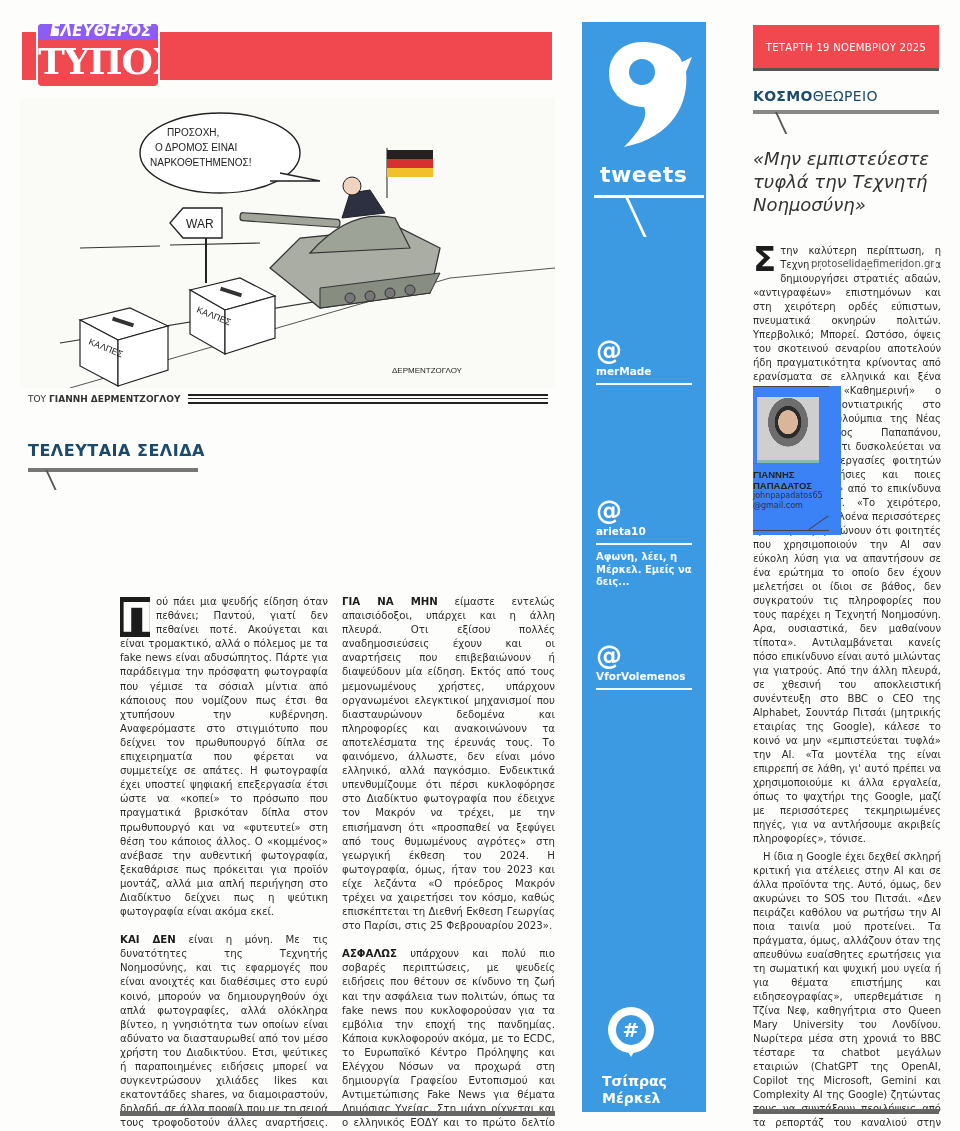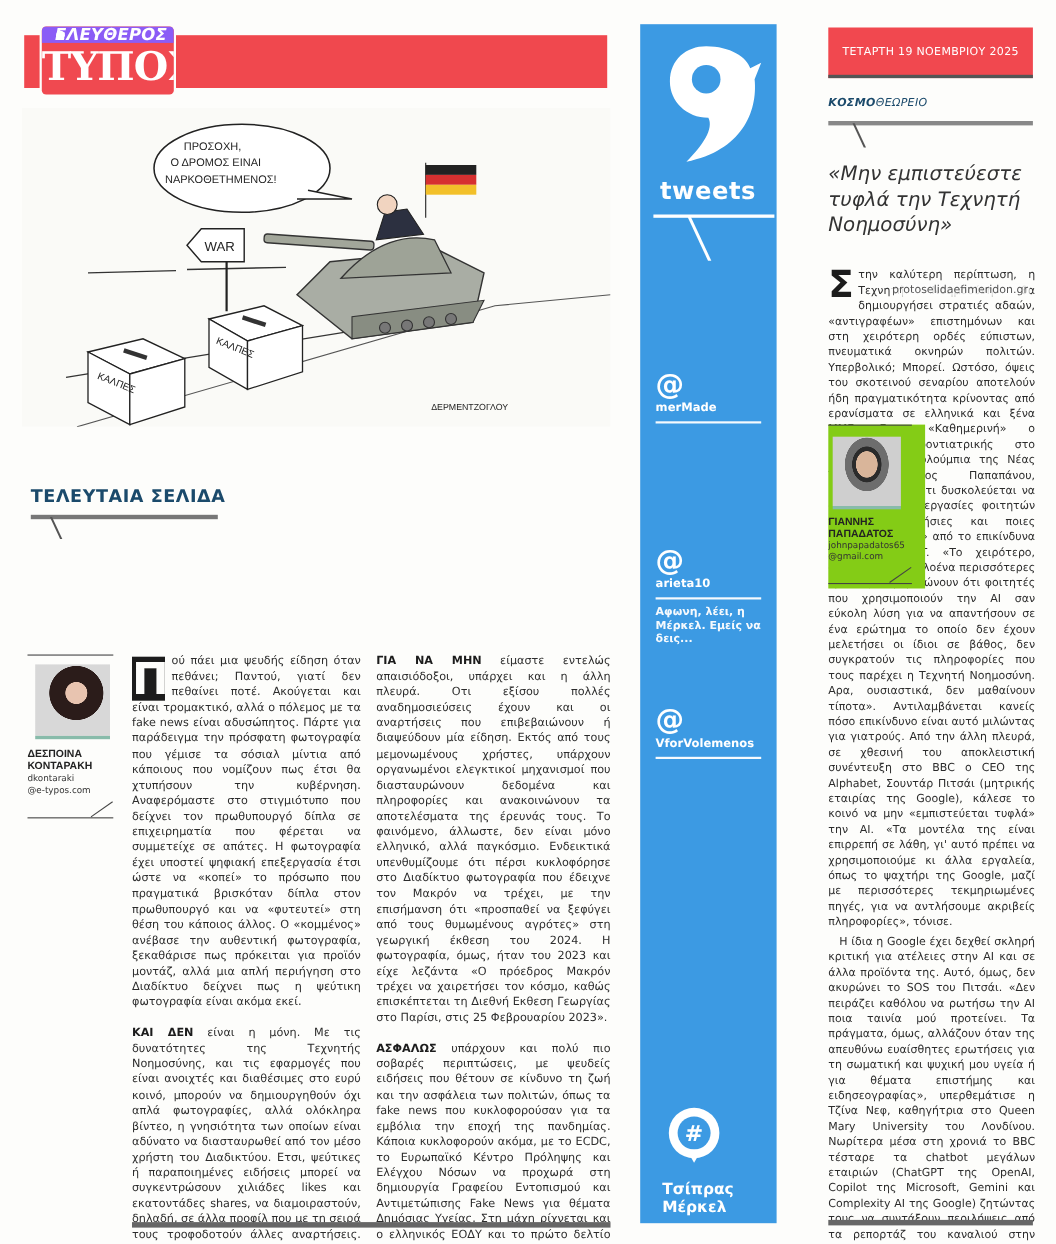--- a/index.html
+++ b/index.html
@@ -55,21 +55,21 @@
   .tweet .text { font-size: 10px; line-height: 12.5px; font-weight: bold; opacity: 0.95; }
   .hashtag { position: absolute; left: 20px; top: 985px; width: 80px; }
   .pin { width: 46px; height: 46px; border-radius: 50%; background: #fff; position: relative; margin-left: 6px; }
   .pin::after { content: ""; position: absolute; left: 16px; top: 38px; border-left: 7px solid transparent; border-right: 7px solid transparent; border-top: 12px solid #fff; }
   .pin .inner { position: absolute; left: 8px; top: 8px; width: 30px; height: 30px; border-radius: 50%; background: #3c9ae3; color: #fff; text-align: center; font-size: 20px; line-height: 30px; font-weight: bold; }
   .hashtag .tag { margin-top: 20px; font-size: 14px; line-height: 17px; font-weight: bold; }
 
   
   .right { position: absolute; left: 745px; top: 22px; width: 200px; height: 1100px; }
   .datebar { position: absolute; left: 8px; top: 3px; width: 186px; height: 46px; background: #f1484f; color: #fff; font-size: 10px; text-align: center; line-height: 46px; letter-spacing: 0.3px; border-bottom: 3px solid #555; }
-  .kosmo { position: absolute; left: 8px; top: 66px; font-size: 10px; color: #1b4a6b; letter-spacing: 0.3px; font-style: italic; }
+  .kosmo { position: absolute; left: 8px; top: 66px; font-size: 14px; color: #1b4a6b; letter-spacing: 0.3px; }
   .kosmo b { font-weight: bold; }
   .kosmo-rule { position: absolute; left: 8px; top: 88px; width: 186px; height: 4px; background: #888; }
   .kosmo-tail { position: absolute; left: 30px; top: 90px; width: 2px; height: 22px; background: #555; transform: skewX(25deg); transform-origin: top; }
   .r-headline { position: absolute; left: 8px; top: 125px; width: 190px; font-style: italic; font-size: 18px; line-height: 23px; color: #333; }
   .rcol { position: absolute; left: 8px; top: 222px; width: 188px; font-size: 10px; line-height: 14px; text-align: justify; color: #2c2c2c; }
   .rcol p { margin-bottom: 4px; }
   .sigma { float: left; font-size: 34px; line-height: 30px; font-weight: bold; color: #1c1c1c; margin: 0 4px 0 0; }
   .watermark { position: absolute; left: 64px; top: 236px; font-size: 10px; font-weight: normal; color: #555; background: rgba(253,253,251,0.85); padding: 0 2px; }
   .rauthor { float: left; width: 88px; margin: 4px 8px 2px 0; }
   .rauthor .toprule { height: 1px; background: #444; width: 76px; }
@@ -133,39 +133,31 @@
       <path d="M170 192 L170 236 L205 256 L205 212 Z"></path>
       <path d="M205 212 L255 198 L255 240 L205 256 Z"></path>
     </g>
     <rect x="92" y="222" width="22" height="4" fill="#333" transform="rotate(18 103 224)"></rect>
     <rect x="200" y="192" width="22" height="4" fill="#333" transform="rotate(18 211 194)"></rect>
     <text x="68" y="246" font-family="Liberation Sans, sans-serif" font-size="9" fill="#222" transform="rotate(22 68 246)">ΚΑΛΠΕΣ</text>
     <text x="176" y="214" font-family="Liberation Sans, sans-serif" font-size="9" fill="#222" transform="rotate(22 176 214)">ΚΑΛΠΕΣ</text>
     <text x="372" y="275" font-family="Liberation Sans, sans-serif" font-size="8" fill="#222">ΔΕΡΜΕΝΤΖΟΓΛΟΥ</text>
   </svg>
 
+  <div class="byline-cartoon">
+    <span>ΤΟΥ</span>
+    <b>ΓΙΑΝΝΗ ΔΕΡΜΕΝΤΖΟΓΛΟΥ</b>
+    <span class="rules"></span>
+  </div>
 
   <div class="section-label">ΤΕΛΕΥΤΑΙΑ ΣΕΛΙΔΑ</div>
   <div class="section-rule"></div>
   <div class="section-tail"></div>
 
 
-  <div class="author">
-    <div class="toprule"></div>
-    <div class="photo"></div>
-    <div class="name">
-      <div>ΔΕΣΠΟΙΝΑ</div>
-      <div>ΚΟΝΤΑΡΑΚΗ</div>
-    </div>
-    <div class="email">
-      <div>dkontaraki</div>
-      <div>@e-typos.com</div>
-    </div>
-    <div class="slashrule"></div>
-  </div>
 
   <div class="col col1">
     <p><span class="dropcap">Π</span><span>ού πάει μια ψευδής είδηση όταν πεθάνει; Παντού, γιατί δεν πεθαίνει ποτέ. Ακούγεται και είναι τρομακτικό, αλλά ο πόλεμος με τα fake news είναι αδυσώπητος. Πάρτε για παράδειγμα την πρόσφατη φωτογραφία που γέμισε τα σόσιαλ μίντια από κάποιους που νομίζουν πως έτσι θα χτυπήσουν την κυβέρνηση. Αναφερόμαστε στο στιγμιότυπο που δείχνει τον πρωθυπουργό δίπλα σε επιχειρηματία που φέρεται να συμμετείχε σε απάτες. Η φωτογραφία έχει υποστεί ψηφιακή επεξεργασία έτσι ώστε να «κοπεί» το πρόσωπο που πραγματικά βρισκόταν δίπλα στον πρωθυπουργό και να «φυτευτεί» στη θέση του κάποιος άλλος. Ο «κομμένος» ανέβασε την αυθεντική φωτογραφία, ξεκαθάρισε πως πρόκειται για προϊόν μοντάζ, αλλά μια απλή περιήγηση στο Διαδίκτυο δείχνει πως η ψεύτικη φωτογραφία είναι ακόμα εκεί.</span></p>
     <p><span class="lead">ΚΑΙ ΔΕΝ</span><span> είναι η μόνη. Με τις δυνατότητες της Τεχνητής Νοημοσύνης, και τις εφαρμογές που είναι ανοιχτές και διαθέσιμες στο ευρύ κοινό, μπορούν να δημιουργηθούν όχι απλά φωτογραφίες, αλλά ολόκληρα βίντεο, η γνησιότητα των οποίων είναι αδύνατο να διασταυρωθεί από τον μέσο χρήστη του Διαδικτύου. Ετσι, ψεύτικες ή παραποιημένες ειδήσεις μπορεί να συγκεντρώσουν χιλιάδες likes και εκατοντάδες shares, να διαμοιραστούν, δηλαδή, σε άλλα προφίλ που με τη σειρά τους τροφοδοτούν άλλες αναρτήσεις. Συνεχίζοντας έτσι ένα ψηφιακό γαϊτανάκι παραπληροφόρησης τόσο μπλεγμένο, που καταντά σχεδόν ανεξέλεγκτο.</span></p>
   </div>
 
   <div class="col col2">
     <p><span class="lead">ΓΙΑ ΝΑ ΜΗΝ</span><span> είμαστε εντελώς απαισιόδοξοι, υπάρχει και η άλλη πλευρά. Οτι εξίσου πολλές αναδημοσιεύσεις έχουν και οι αναρτήσεις που επιβεβαιώνουν ή διαψεύδουν μία είδηση. Εκτός από τους μεμονωμένους χρήστες, υπάρχουν οργανωμένοι ελεγκτικοί μηχανισμοί που διασταυρώνουν δεδομένα και πληροφορίες και ανακοινώνουν τα αποτελέσματα της έρευνάς τους. Το φαινόμενο, άλλωστε, δεν είναι μόνο ελληνικό, αλλά παγκόσμιο. Ενδεικτικά υπενθυμίζουμε ότι πέρσι κυκλοφόρησε στο Διαδίκτυο φωτογραφία που έδειχνε τον Μακρόν να τρέχει, με την επισήμανση ότι «προσπαθεί να ξεφύγει από τους θυμωμένους αγρότες» στη γεωργική έκθεση του 2024. Η φωτογραφία, όμως, ήταν του 2023 και είχε λεζάντα «Ο πρόεδρος Μακρόν τρέχει να χαιρετήσει τον κόσμο, καθώς επισκέπτεται τη Διεθνή Εκθεση Γεωργίας στο Παρίσι, στις 25 Φεβρουαρίου 2023».</span></p>
     <p><span class="lead">ΑΣΦΑΛΩΣ</span><span> υπάρχουν και πολύ πιο σοβαρές περιπτώσεις, με ψευδείς ειδήσεις που θέτουν σε κίνδυνο τη ζωή και την ασφάλεια των πολιτών, όπως τα fake news που κυκλοφορούσαν για τα εμβόλια την εποχή της πανδημίας. Κάποια κυκλοφορούν ακόμα, με το ECDC, το Ευρωπαϊκό Κέντρο Πρόληψης και Ελέγχου Νόσων να προχωρά στη δημιουργία Γραφείου Εντοπισμού και Αντιμετώπισης Fake News για θέματα Δημόσιας Υγείας. Στη μάχη ρίχνεται και ο ελληνικός ΕΟΔΥ και το πρώτο δελτίο αναμένεται τον Δεκέμβριο, ενώ παράλληλα θα τρέξουν και προγράμματα ψηφιακής εκπαίδευσης του πληθυσμού, αρχίζοντας από τις μικρές ηλικίες. Ο πόλεμος δεν έχει ακόμα χαθεί.</span></p>
   </div>
@@ -223,21 +215,21 @@
     <p>
       <span class="sigma">Σ</span>
       
       <span>την καλύτερη περίπτωση, η Τεχνητή Νοημοσύνη θα δημιουργήσει στρατιές αδαών, «αντιγραφέων» επιστημόνων και στη χειρότερη ορδές εύπιστων, πνευματικά οκνηρών πολιτών. Υπερβολικό; Μπορεί. Ωστόσο, όψεις του σκοτεινού σεναρίου αποτελούν ήδη πραγματικότητα κρίνοντας από ερανίσματα σε ελληνικά και ξένα ΜΜΕ. Στην «Καθημερινή» ο καθηγητής Οδοντιατρικής στο Πανεπιστήμιο Κολούμπια της Νέας Υόρκης, Πάνος Παπαπάνου, εξομολογήθηκε ότι δυσκολεύεται να διακρίνει ποιες εργασίες φοιτητών του είναι γνήσιες και ποιες «ξεπατικωτούρα» από το επικίνδυνα ευφυές ChatGPT. «Το χειρότερο, όμως, είναι ότι ολοένα περισσότερες έρευνες επιβεβαιώνουν ότι φοιτητές που χρησιμοποιούν την AI σαν εύκολη λύση για να απαντήσουν σε ένα ερώτημα το οποίο δεν έχουν μελετήσει οι ίδιοι σε βάθος, δεν συγκρατούν τις πληροφορίες που τους παρέχει η Τεχνητή Νοημοσύνη. Αρα, ουσιαστικά, δεν μαθαίνουν τίποτα». Αντιλαμβάνεται κανείς πόσο επικίνδυνο είναι αυτό μιλώντας για γιατρούς. Από την άλλη πλευρά, σε χθεσινή του αποκλειστική συνέντευξη στο BBC ο CEO της Alphabet, Σουντάρ Πιτσάι (μητρικής εταιρίας της Google), κάλεσε το κοινό να μην «εμπιστεύεται τυφλά» την AI. «Τα μοντέλα της είναι επιρρεπή σε λάθη, γι' αυτό πρέπει να χρησιμοποιούμε κι άλλα εργαλεία, όπως το ψαχτήρι της Google, μαζί με περισσότερες τεκμηριωμένες πηγές, για να αντλήσουμε ακριβείς πληροφορίες», τόνισε.</span>
     </p>
     <p style="text-indent:10px;"><span>Η ίδια η Google έχει δεχθεί σκληρή κριτική για ατέλειες στην AI και σε άλλα προϊόντα της. Αυτό, όμως, δεν ακυρώνει το SOS του Πιτσάι. «Δεν πειράζει καθόλου να ρωτήσω την AI ποια ταινία μού προτείνει. Τα πράγματα, όμως, αλλάζουν όταν της απευθύνω ευαίσθητες ερωτήσεις για τη σωματική και ψυχική μου υγεία ή για θέματα επιστήμης και ειδησεογραφίας», υπερθεμάτισε η Τζίνα Νεφ, καθηγήτρια στο Queen Mary University του Λονδίνου. Νωρίτερα μέσα στη χρονιά το BBC τέσταρε τα chatbot μεγάλων εταιριών (ChatGPT της OpenAI, Copilot της Microsoft, Gemini και Complexity AI της Google) ζητώντας τους να συντάξουν περιλήψεις από τα ρεπορτάζ του καναλιού στην ιστοσελίδα του. Οπως ανακοινώθηκε, όλων τους οι απαντήσεις περιείχαν «σοβαρές ανακρίβειες».</span></p>
   </div>
 
   <div class="watermark">protoselidaefimeridon.gr</div>
 
-  <div class="rauthor" style="position:absolute; left:8px; top:360px; background:#84cc16; padding-bottom:4px;">
+  <div class="rauthor" style="position:absolute; left:8px; top:360px; background:#3b82f6; padding-bottom:4px;">
     <div class="toprule"></div>
     <div class="photo"></div>
     <div class="name">
       <div>ΓΙΑΝΝΗΣ</div>
       <div>ΠΑΠΑΔΑΤΟΣ</div>
     </div>
     <div class="email">
       <div>johnpapadatos65</div>
       <div>@gmail.com</div>
     </div>

